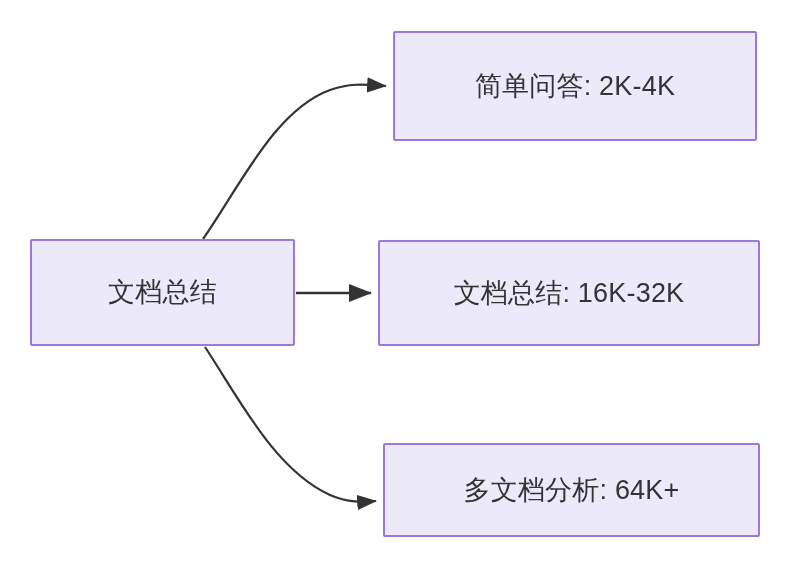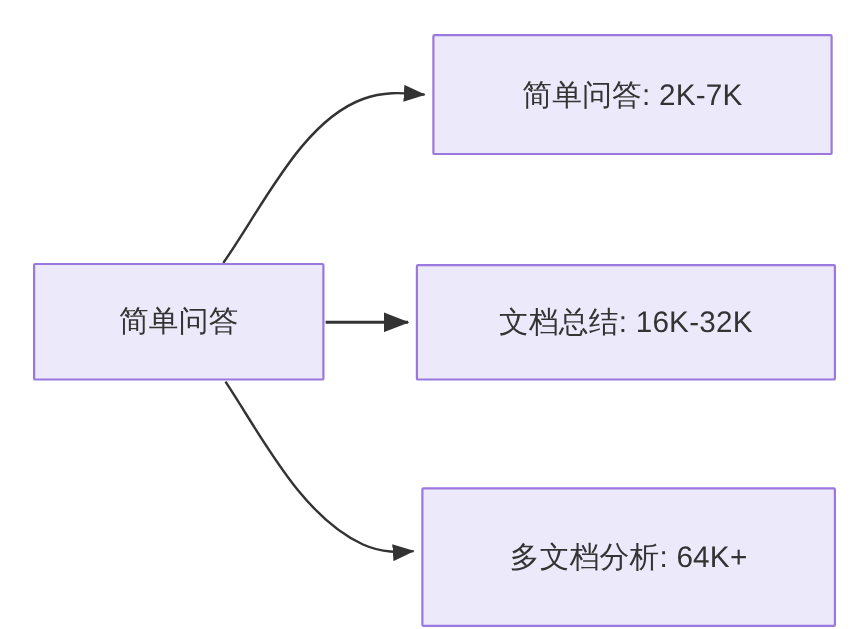--- a/index.html
+++ b/index.html
@@ -60,21 +60,21 @@
     left: 378px;
     top: 240px;
     width: 382px;
     height: 106px;
     text-align: center;
   }
   #node-multi-doc {
     left: 383px;
     top: 443px;
     width: 377px;
-    height: 127px;
+    height: 94px;
   }
 </style>
 </head>
 <body>
 
 <div id="diagram-canvas">
 
   <svg id="edge-layer" viewBox="0 0 787 572" width="787" height="572" xmlns="http://www.w3.org/2000/svg">
     <defs>
       <marker id="arrowhead" markerWidth="9" markerHeight="7" refX="8.6" refY="3.5" orient="auto" markerUnits="strokeWidth">
@@ -83,25 +83,25 @@
     </defs>
 
     <path d="M 203 239 C 240 186, 275 110, 330 90 C 352 82, 370 85, 386 86" fill="none" stroke="#333333" stroke-width="2.2" marker-end="url(#arrowhead)"></path>
 
     <path d="M 296 293 L 371 293" fill="none" stroke="#333333" stroke-width="2.6" marker-end="url(#arrowhead)"></path>
 
     <path d="M 205 347 C 240 400, 275 470, 330 495 C 348 503, 363 502, 376 501" fill="none" stroke="#333333" stroke-width="2.2" marker-end="url(#arrowhead)"></path>
   </svg>
 
   <div class="node" id="node-root">
-    <span class="node-label">简单问答</span>
+    <span class="node-label">文档总结</span>
   </div>
 
   <div class="node" id="node-simple-qa">
-    <span class="node-label">简单问答: 2K-7K</span>
+    <span class="node-label">简单问答: 2K-4K</span>
   </div>
 
   <div class="node" id="node-doc-summary">
     <span class="node-label">文档总结: 16K-32K</span>
   </div>
 
   <div class="node" id="node-multi-doc">
     <span class="node-label">多文档分析: 64K+</span>
   </div>
 

